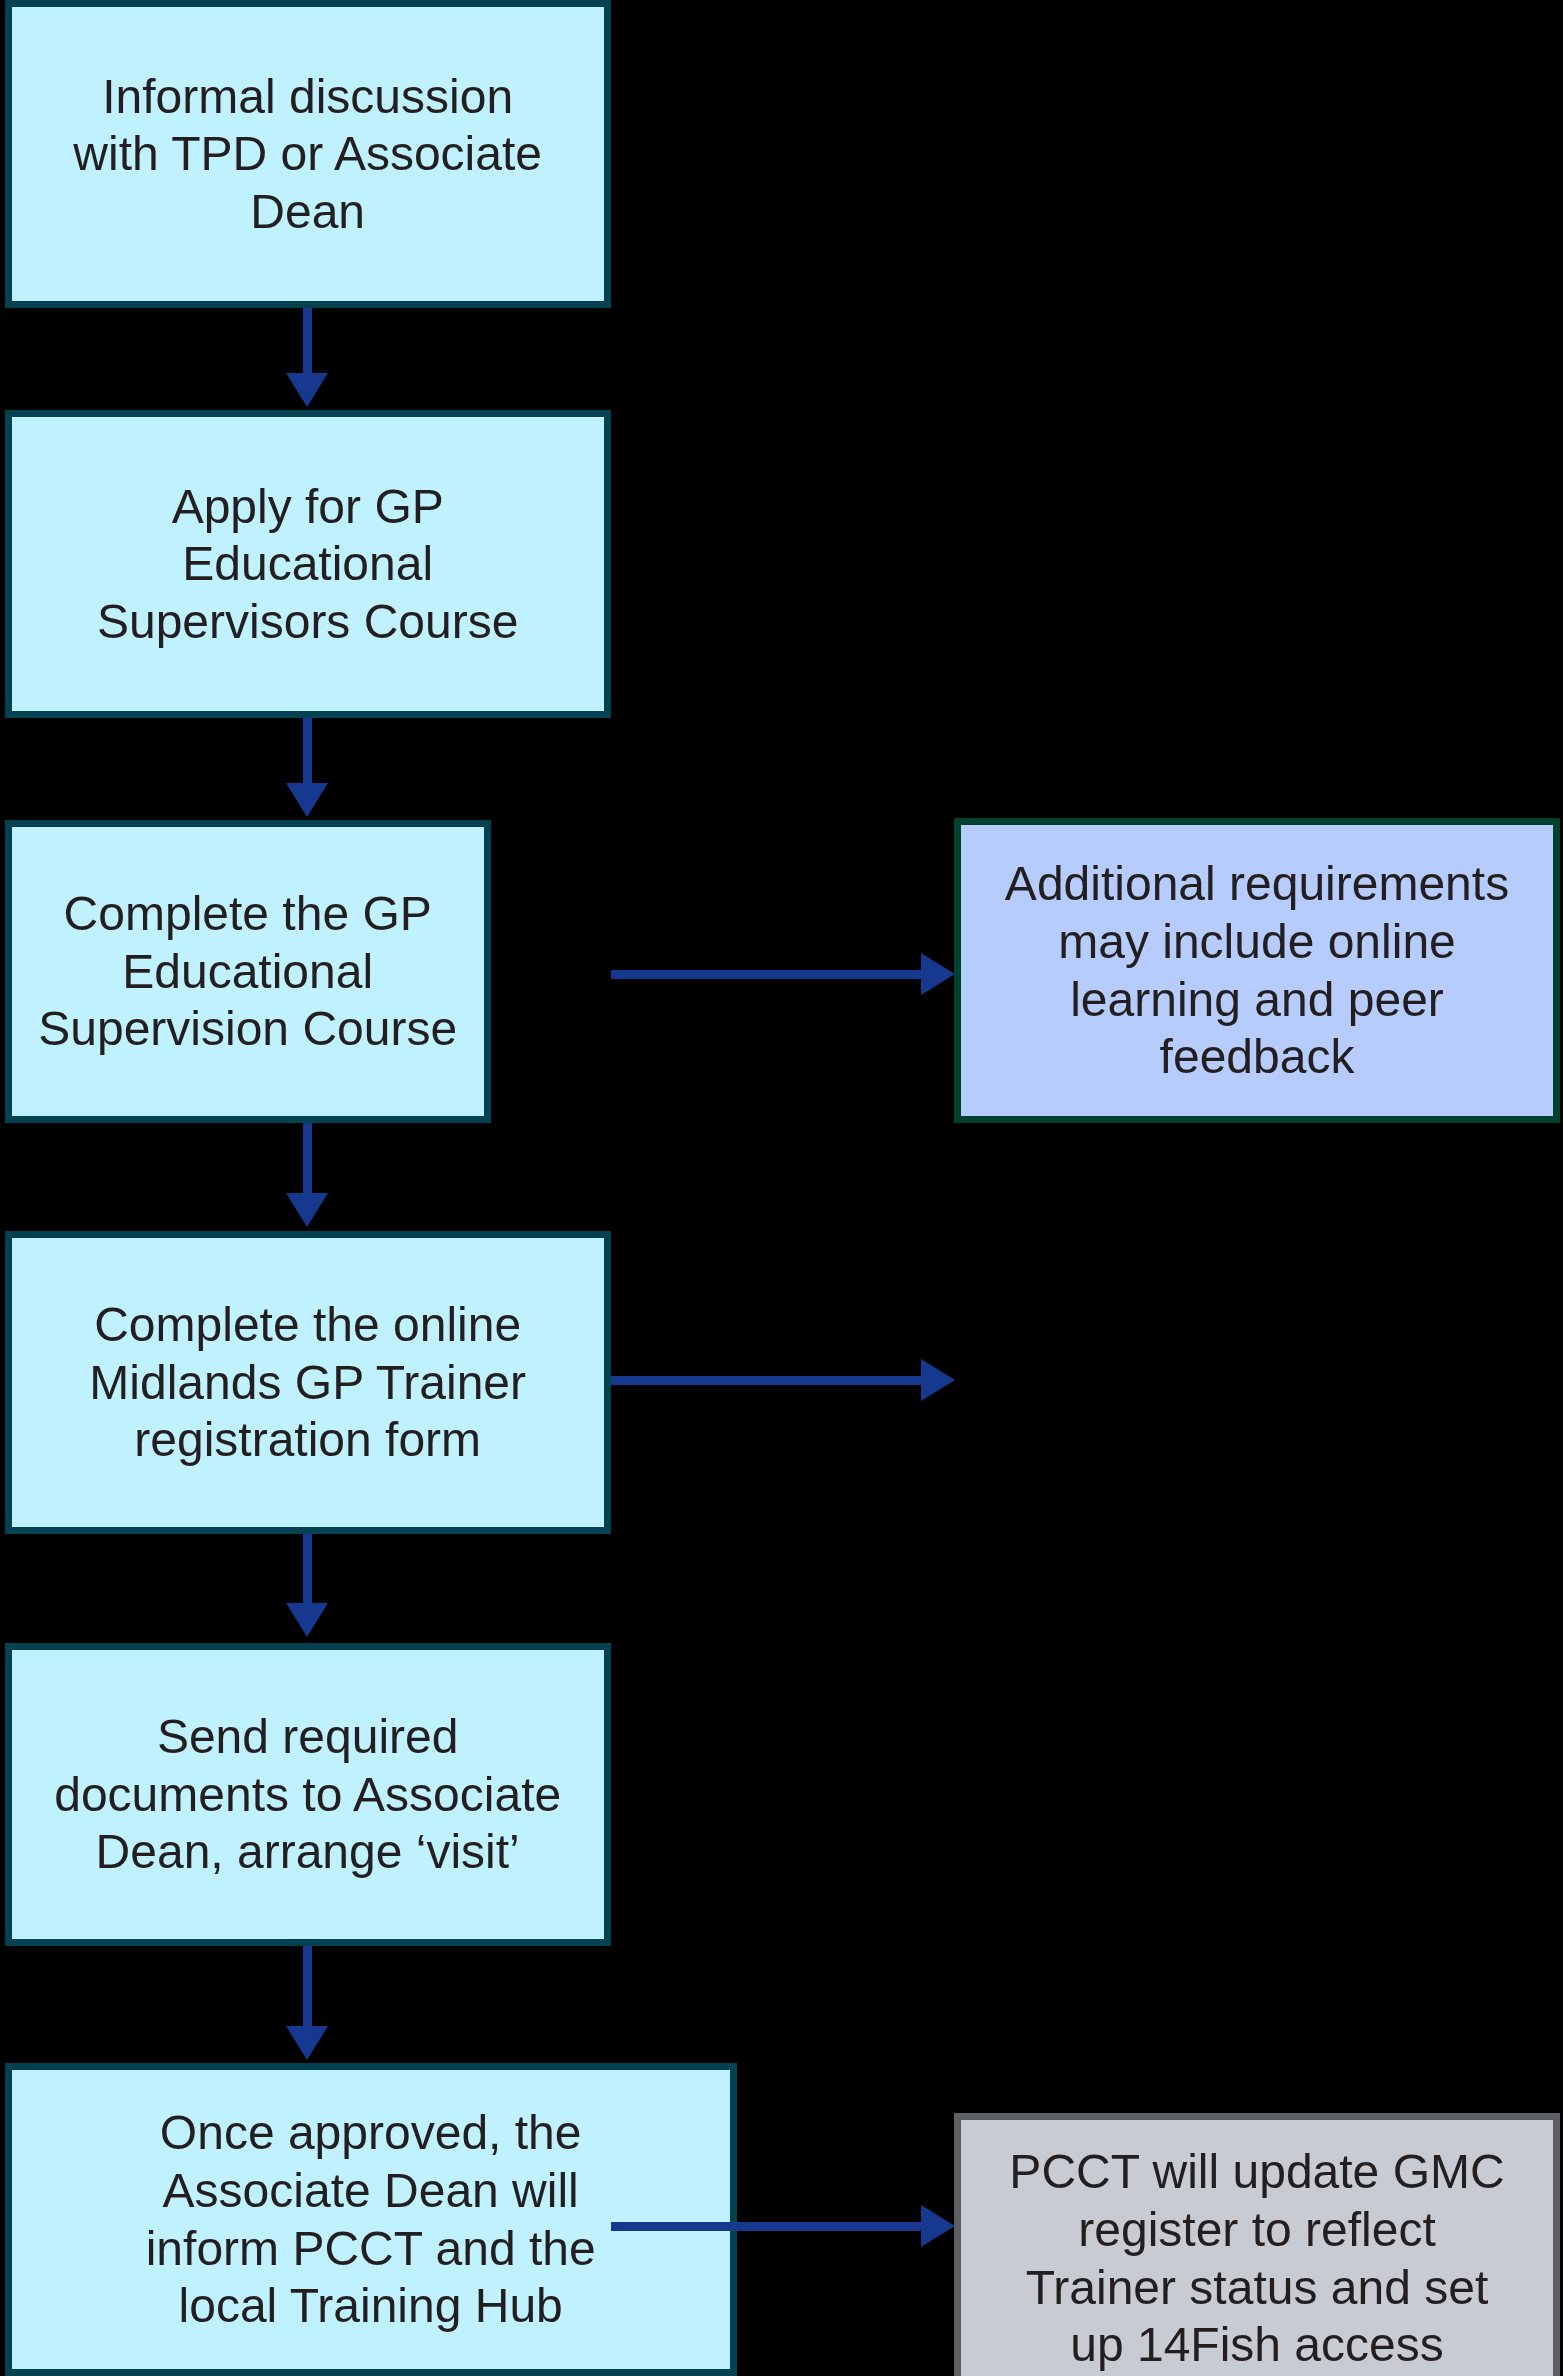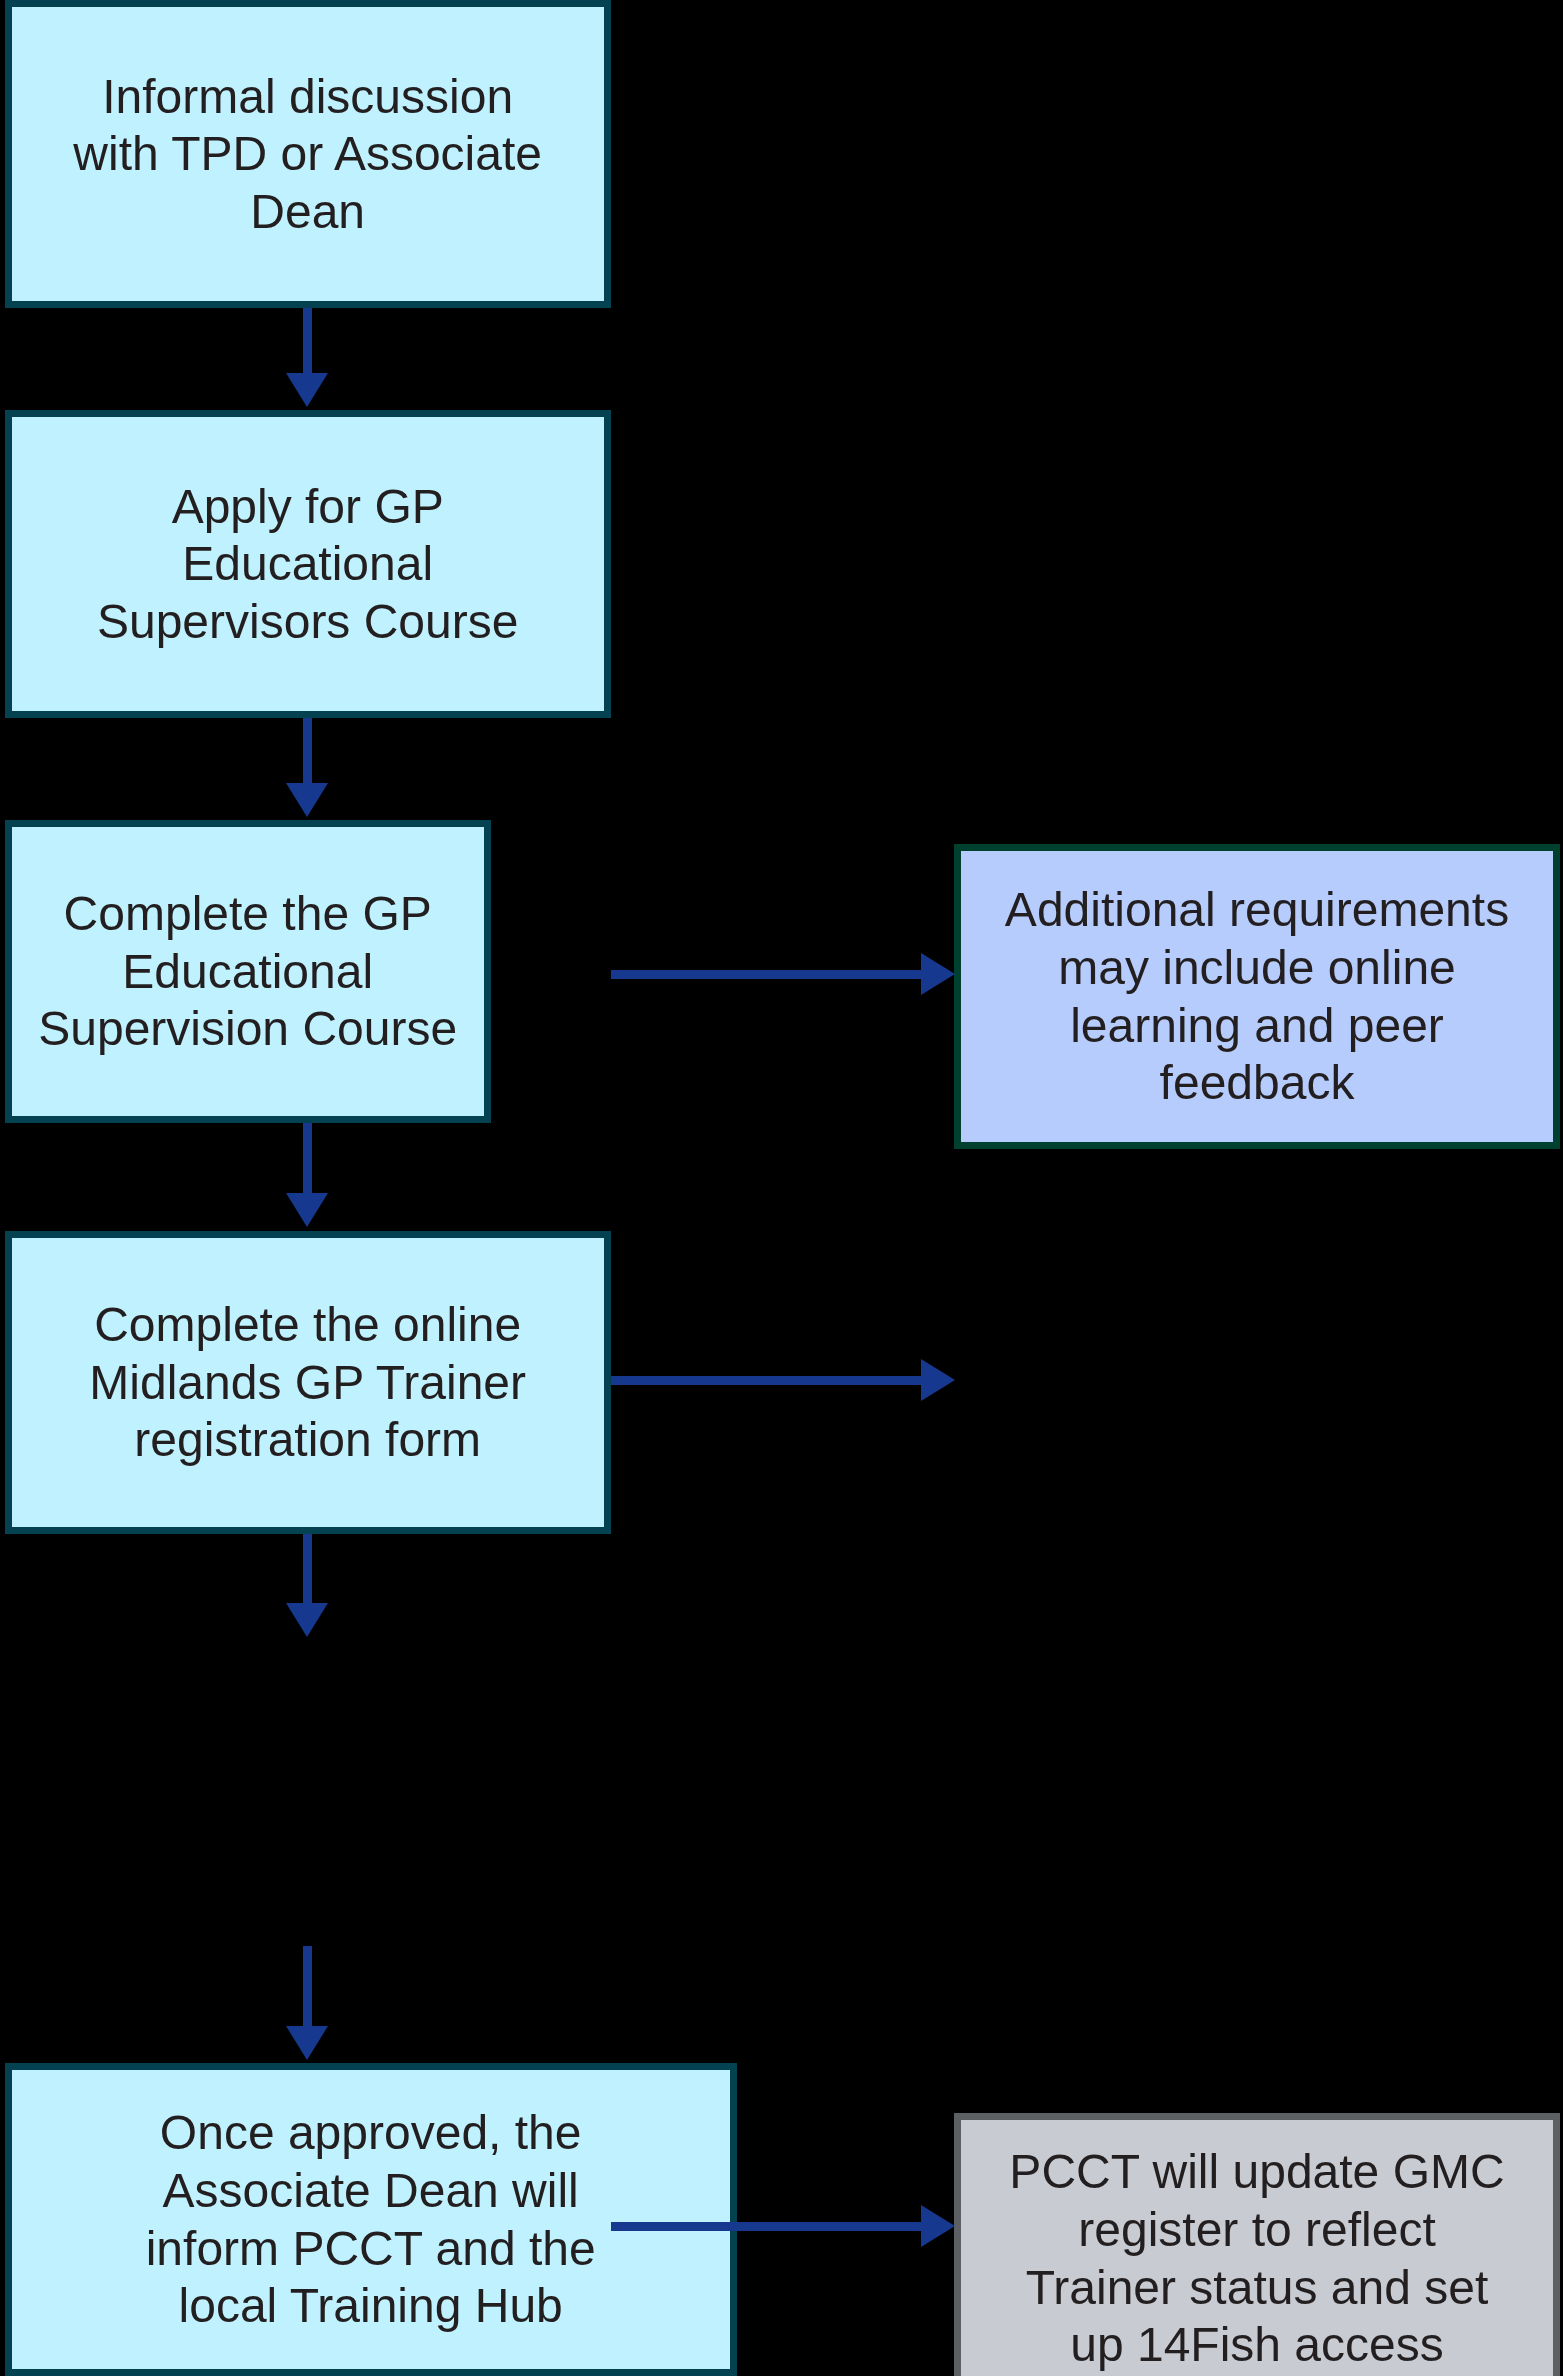--- a/index.html
+++ b/index.html
@@ -29,21 +29,20 @@
   }
   .node-cyan {
     background: #bff2fe;
     border: 7.5px solid #044252;
     font-size: 48px;
   }
   .node-blue {
     background: #b6ccfc;
     border: 7.5px solid #00402f;
     font-size: 48px;
-    margin-top: 26px;
   }
   .node-grey {
     background: #c8ccd2;
     border: 7.5px solid #5c6063;
     font-size: 48px;
   }
   
   .edge-v {
     position: absolute;
     width: 9.3px;
@@ -85,20 +84,23 @@
 Supervisors Course</div>
 
   <div class="node node-cyan" style="left:4.7px; top:820px; width:486px; height:303px;">Complete the GP
 Educational
 Supervision Course</div>
 
   <div class="node node-cyan" style="left:4.7px; top:1231px; width:606px; height:303px;">Complete the online
 Midlands GP Trainer
 registration form</div>
 
+  <div class="node node-cyan" style="left:4.7px; top:1643px; width:606px; height:303px;">Send required
+documents to Associate
+Dean, arrange ‘visit’</div>
 
   <div class="node node-cyan" style="left:4.7px; top:2063px; width:732px; height:313px;">Once approved, the
 Associate Dean will
 inform PCCT and the
 local Training Hub</div>
 
   <div class="node node-blue" style="left:954px; top:818px; width:606px; height:305px;">Additional requirements
 may include online
 learning and peer
 feedback</div>

